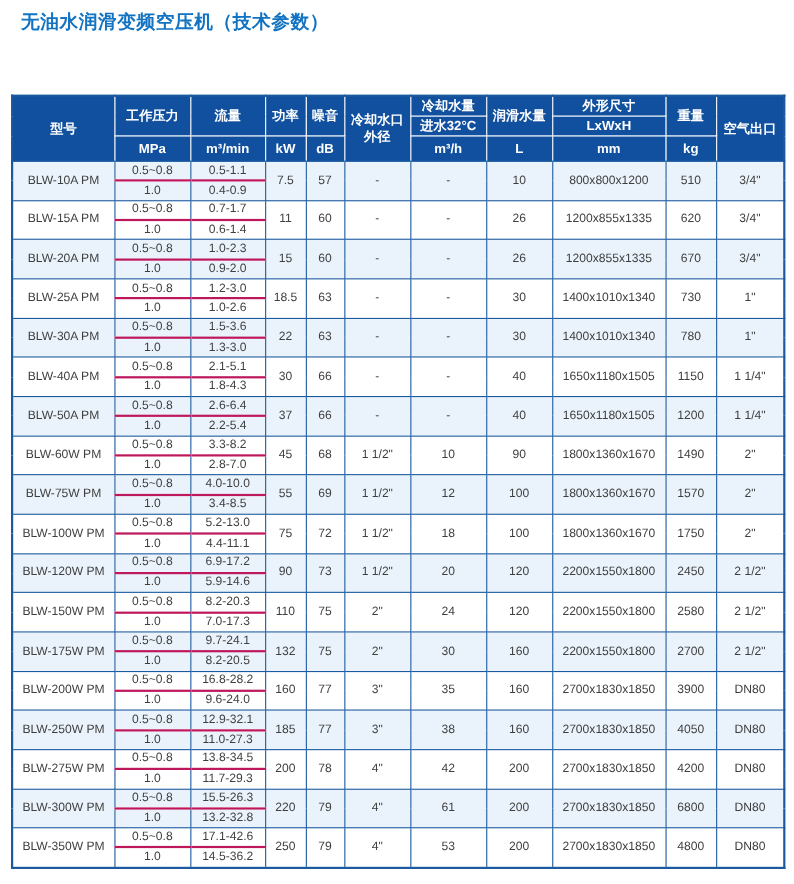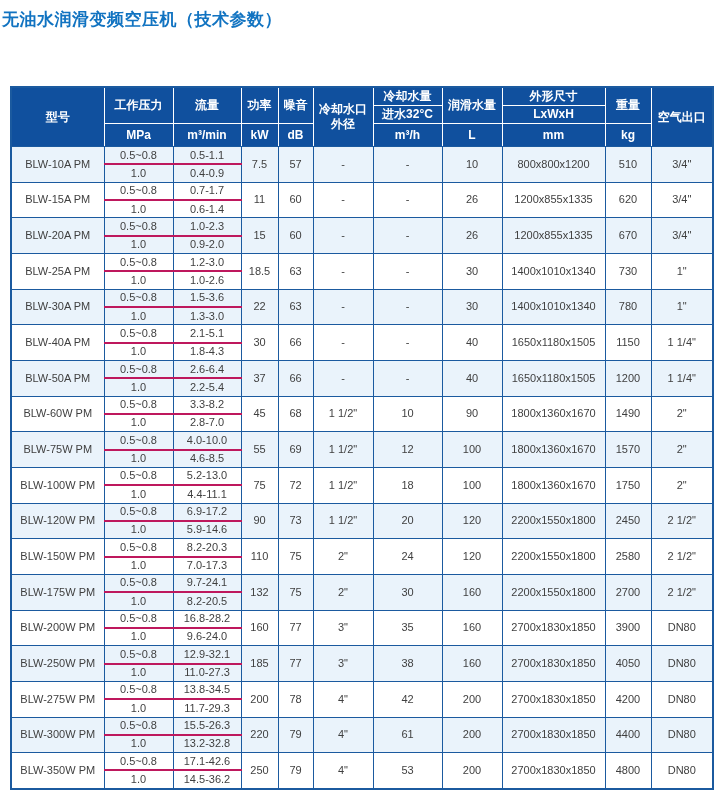--- a/index.html
+++ b/index.html
@@ -9,21 +9,21 @@
     --alt-bg:#EAF3FB;
     --cell-text:#3F3F3F;
   }
   *{box-sizing:border-box;}
   html,body{margin:0;padding:0;}
   body{
     width:722px;height:804px;position:relative;background:#ffffff;
     font-family:"Liberation Sans",sans-serif;overflow:hidden;
   }
   .page-title{
-    position:absolute;left:2px;top:8px;margin:0;
+    position:absolute;left:19px;top:8px;margin:0;
     font-size:17px;font-weight:700;color:var(--title-color);
     letter-spacing:0.5px;white-space:nowrap;
   }
   table.spec{
     position:absolute;left:10px;top:86px;width:702px;height:704px;
     border-collapse:collapse;table-layout:fixed;
     border:2px solid var(--grid);
   }
   thead th{
     background:var(--header-bg);color:#ffffff;
@@ -238,21 +238,21 @@
         <td rowspan="2">69</td>
         <td rowspan="2">1 1/2"</td>
         <td rowspan="2">12</td>
         <td rowspan="2">100</td>
         <td rowspan="2">1800x1360x1670</td>
         <td rowspan="2">1570</td>
         <td rowspan="2">2"</td>
       </tr>
       <tr class="alt">
         <td>1.0</td>
-        <td>4.6-8.5</td>
+        <td>3.4-8.5</td>
       </tr>
       <tr class="">
         <td rowspan="2">BLW-100W PM</td>
         <td class="split">0.5~0.8</td>
         <td class="split">5.2-13.0</td>
         <td rowspan="2">75</td>
         <td rowspan="2">72</td>
         <td rowspan="2">1 1/2"</td>
         <td rowspan="2">18</td>
         <td rowspan="2">100</td>
@@ -369,21 +369,21 @@
       <tr class="alt">
         <td rowspan="2">BLW-300W PM</td>
         <td class="split">0.5~0.8</td>
         <td class="split">15.5-26.3</td>
         <td rowspan="2">220</td>
         <td rowspan="2">79</td>
         <td rowspan="2">4"</td>
         <td rowspan="2">61</td>
         <td rowspan="2">200</td>
         <td rowspan="2">2700x1830x1850</td>
-        <td rowspan="2">4400</td>
+        <td rowspan="2">6800</td>
         <td rowspan="2">DN80</td>
       </tr>
       <tr class="alt">
         <td>1.0</td>
         <td>13.2-32.8</td>
       </tr>
       <tr class="">
         <td rowspan="2">BLW-350W PM</td>
         <td class="split">0.5~0.8</td>
         <td class="split">17.1-42.6</td>

